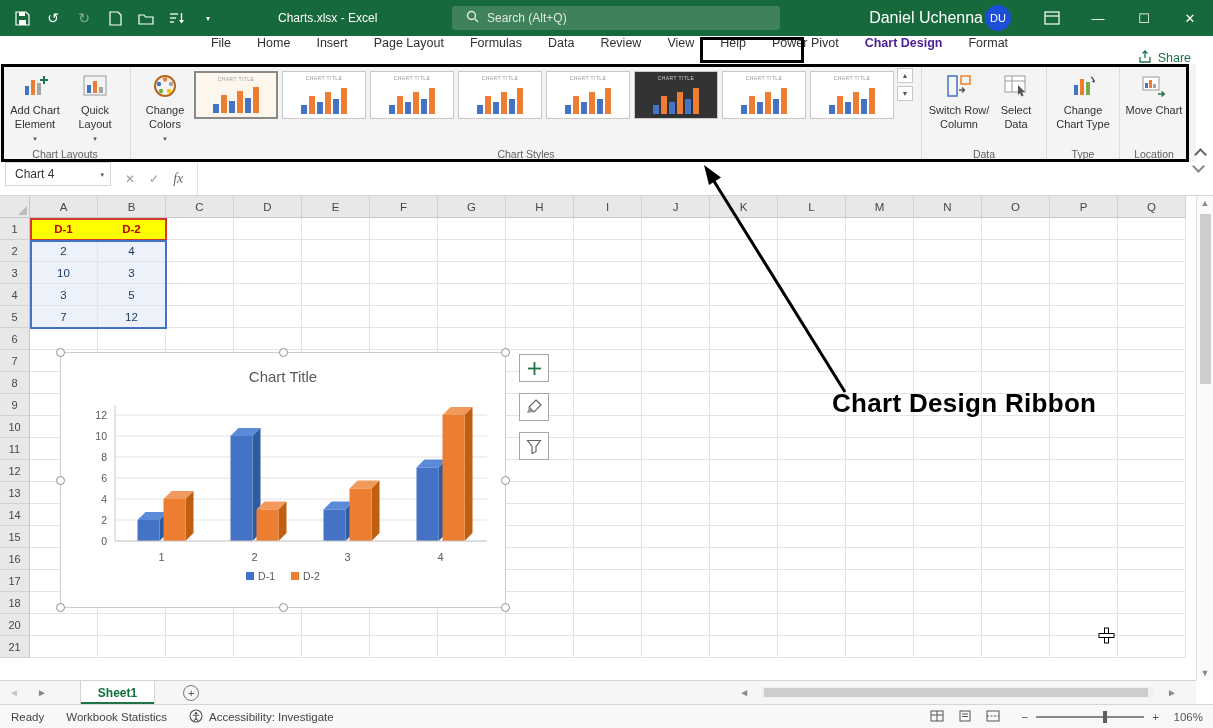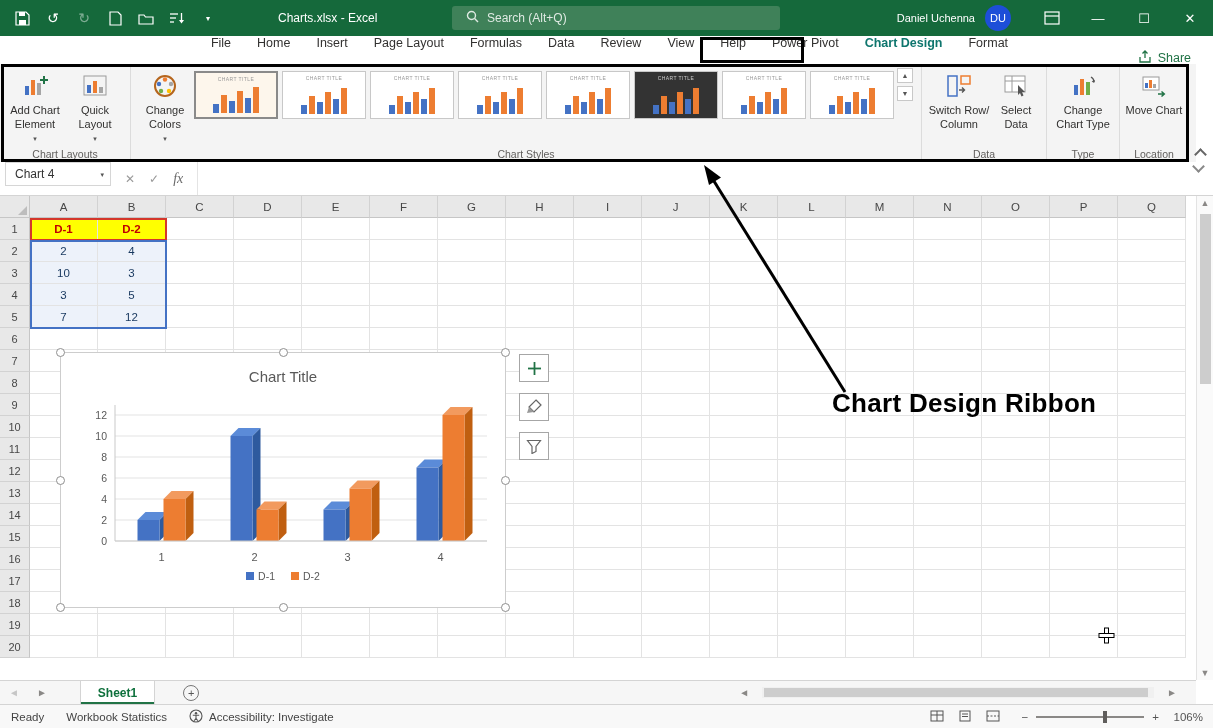--- a/index.html
+++ b/index.html
@@ -7,29 +7,29 @@
   .app { position:relative; width:1213px; height:728px; background:#fff; overflow:hidden; font-size:12px; color:#252423; }
 
   
   .titlebar { position:absolute; left:0; top:0; right:0; height:36px; background:#15693B; display:flex; align-items:center; color:#fff; }
   .qat { display:flex; align-items:center; gap:15px; margin-left:14px; }
   .qat .qi { width:16px; height:16px; display:flex; align-items:center; justify-content:center; font-size:14px; color:#fff; }
   .qat .dim { opacity:.45; }
   .tb-title { margin-left:62px; font-size:12px; color:#fff; white-space:nowrap; }
   .searchbox { position:absolute; left:452px; top:6px; width:328px; height:24px; background:#3F8159; border-radius:3px; display:flex; align-items:center; gap:8px; padding-left:14px; color:#DFEAE3; font-size:12px; }
   .tb-right { margin-left:auto; display:flex; align-items:center; height:100%; }
-  .user-name { font-size:11px; margin-right:10px; }
+  .user-name { font-size:16px; margin-right:2px; }
   .avatar { width:26px; height:26px; border-radius:50%; background:#1d4ed8; color:#fff; font-size:11px; display:flex; align-items:center; justify-content:center; margin-right:18px; }
   .win-btn { width:46px; height:36px; display:flex; align-items:center; justify-content:center; font-size:13px; color:#fff; }
 
   
   .menubar { position:absolute; left:0; top:36px; right:0; height:28px; background:#fff; display:flex; align-items:center;flex-direction:column; }
   .mtabs { display:flex; height:100%; margin-left:6px; }
   .mtab { padding:0 13px; font-size:12.5px; color:#323130; display:flex; align-items:center; white-space:nowrap; }
-  .mtab.active { color:#0f766e; font-weight:700; }
+  .mtab.active { color:#4c1d95; font-weight:700; }
   .share-btn { margin-left:auto; margin-right:22px; display:flex; align-items:center; gap:6px; color:#217346; font-size:12.5px; }
 
   
   .ribbon { position:absolute; left:0; top:64px; right:17px; height:98px; background:#F4F4F4; display:flex; align-items:stretch; }
   .rgroup { position:relative; display:flex; align-items:flex-start; padding:4px 5px 16px 5px; border-right:1px solid #DCDCDC; }
   .glabel { position:absolute; bottom:2px; left:0; right:0; text-align:center; font-size:10.5px; color:#605E5C; white-space:nowrap; }
   .bigbtn { width:60px; display:flex; flex-direction:column; align-items:center; padding-top:5px; gap:3px; font-size:11px; color:#323130; text-align:center; border-radius:2px; }
   .bigbtn .lbl { line-height:1.25; }
   .caret { font-size:7px; color:#555; line-height:1; }
   .styles-row { display:flex; gap:4px; padding-top:3px; }
@@ -793,41 +793,41 @@
         <div class="cell"></div>
         <div class="cell"></div>
         <div class="cell"></div>
         <div class="cell"></div>
         <div class="cell"></div>
         <div class="cell"></div>
         <div class="cell"></div>
         <div class="cell"></div>
       </div>
       <div class="grow">
-        <div class="rh">19</div>
-        <div class="cell"></div>
-        <div class="cell"></div>
-        <div class="cell"></div>
-        <div class="cell"></div>
-        <div class="cell"></div>
-        <div class="cell"></div>
-        <div class="cell"></div>
-        <div class="cell"></div>
-        <div class="cell"></div>
-        <div class="cell"></div>
-        <div class="cell"></div>
-        <div class="cell"></div>
-        <div class="cell"></div>
-        <div class="cell"></div>
-        <div class="cell"></div>
-        <div class="cell"></div>
-        <div class="cell"></div>
-      </div>
-      <div class="grow">
         <div class="rh">20</div>
+        <div class="cell"></div>
+        <div class="cell"></div>
+        <div class="cell"></div>
+        <div class="cell"></div>
+        <div class="cell"></div>
+        <div class="cell"></div>
+        <div class="cell"></div>
+        <div class="cell"></div>
+        <div class="cell"></div>
+        <div class="cell"></div>
+        <div class="cell"></div>
+        <div class="cell"></div>
+        <div class="cell"></div>
+        <div class="cell"></div>
+        <div class="cell"></div>
+        <div class="cell"></div>
+        <div class="cell"></div>
+      </div>
+      <div class="grow">
+        <div class="rh">21</div>
         <div class="cell"></div>
         <div class="cell"></div>
         <div class="cell"></div>
         <div class="cell"></div>
         <div class="cell"></div>
         <div class="cell"></div>
         <div class="cell"></div>
         <div class="cell"></div>
         <div class="cell"></div>
         <div class="cell"></div>

